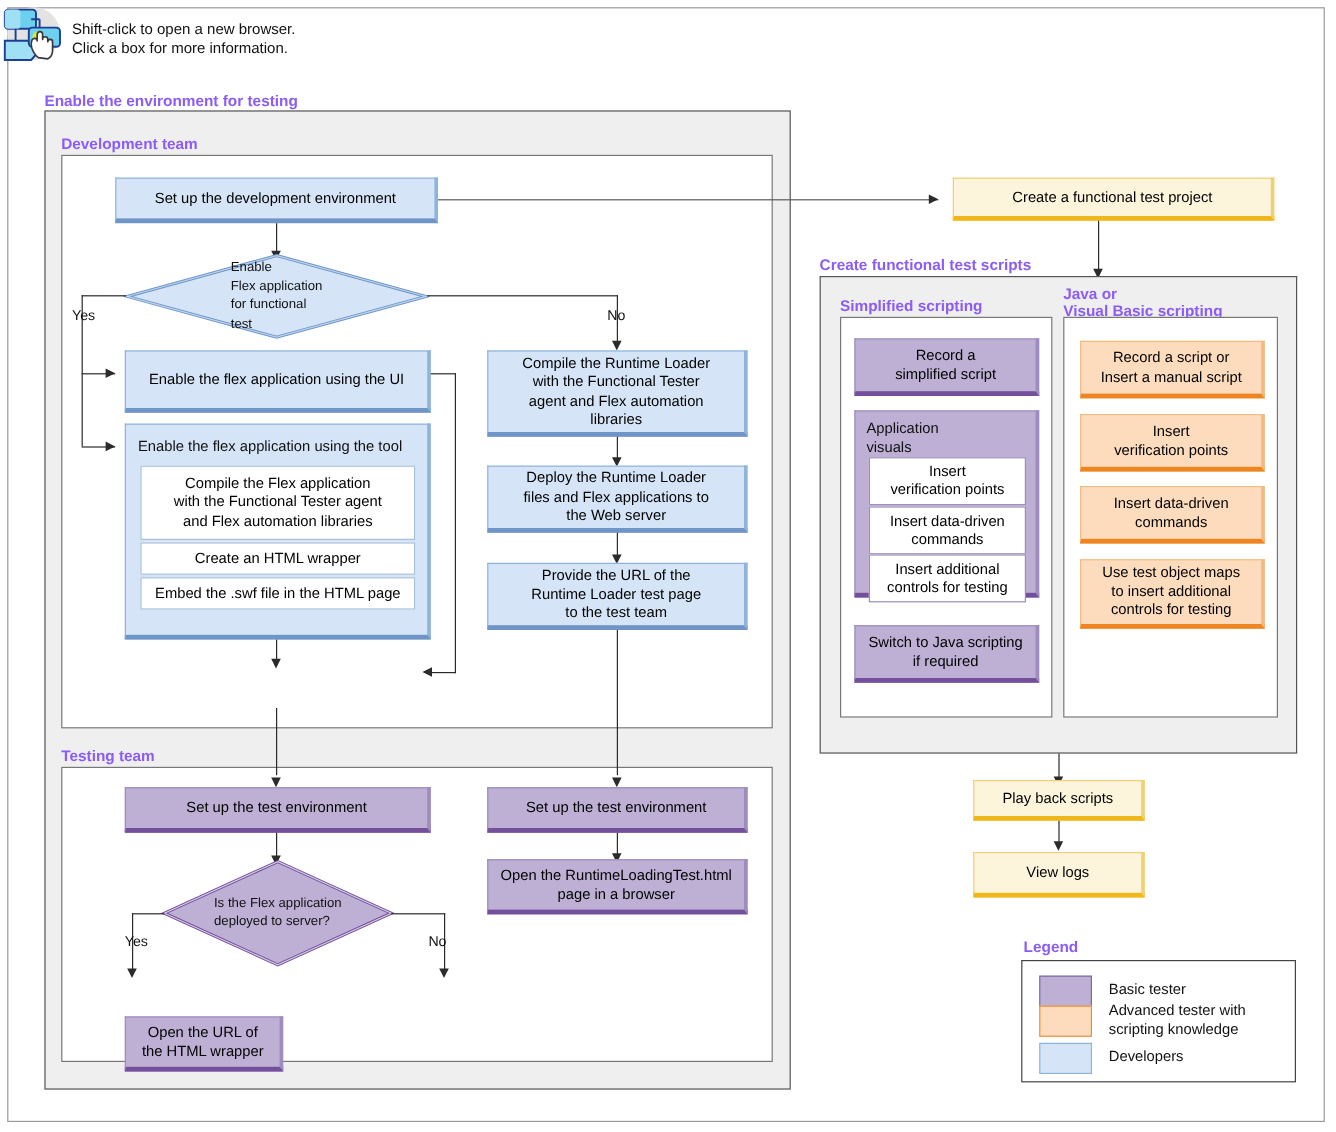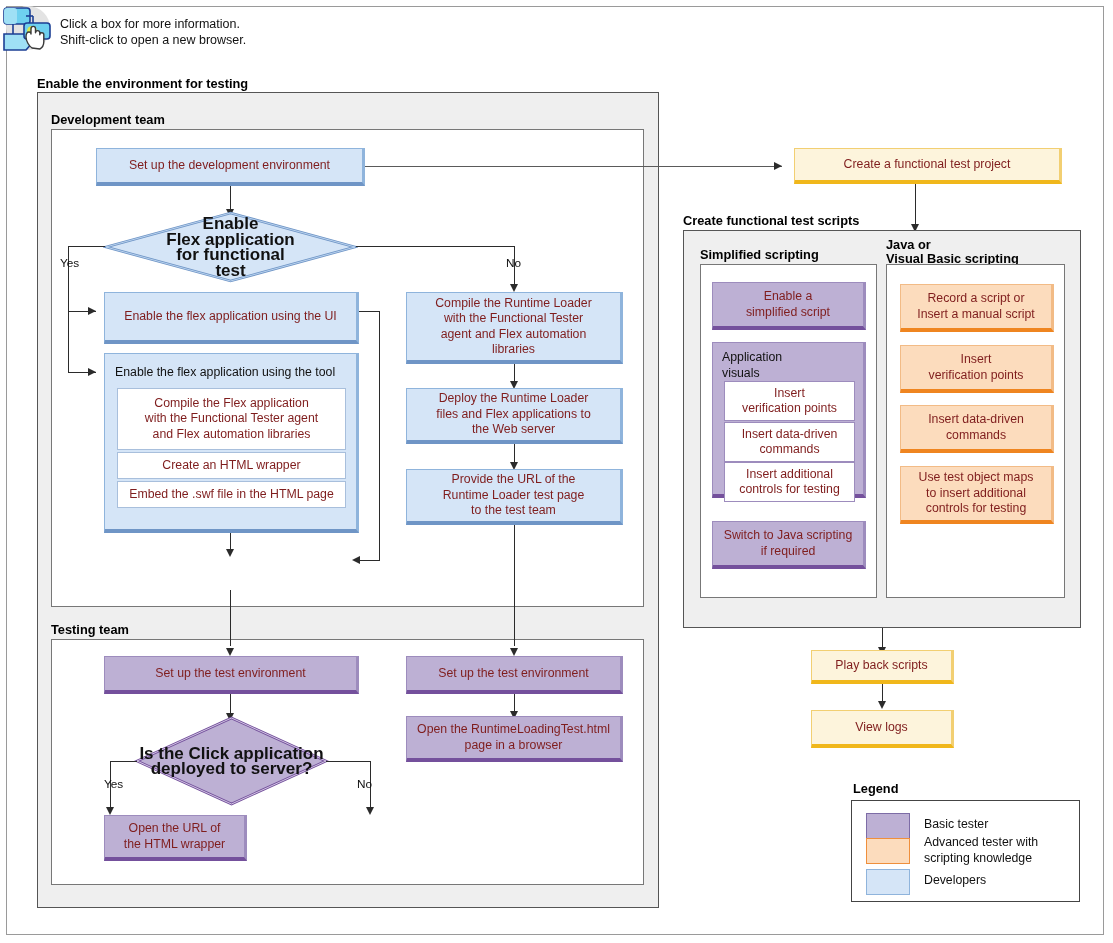--- a/index.html
+++ b/index.html
@@ -19,30 +19,30 @@
 
   
   .header-icon { position:absolute; left:2px; top:4px; width:56px; height:52px; }
   .header-note {
     position:absolute; left:60px; top:16px; width:330px;
     font-size:12.5px; line-height:16px; color:#111;
   }
 
   
   .panel-title {
-    position:absolute; font-size:12.8px; font-weight:bold; color:#000000;
+    position:absolute; font-size:12.8px; font-weight:bold; color:#8b5cf6;
     white-space:pre-line; line-height:14px;
   }
   .grey-panel { position:absolute; background:#efefef; border:1px solid #555; }
   .white-panel { position:absolute; background:#ffffff; border:1px solid #777; }
 
   
   .box {
     position:absolute; display:flex; align-items:center; justify-content:center;
-    text-align:center; font-size:12.3px; line-height:15.5px; color:#7f1d1d;
+    text-align:center; font-size:12.3px; line-height:15.5px; color:#000000;
     padding:3px 6px; white-space:pre-line;
   }
   .box.blue   { background:#d5e5f7; border:1px solid #8fb4dc;
                 border-bottom:4px solid #6f95c6; border-right:3px solid #8fb4dc; }
   .box.purple { background:#bdb0d4; border:1px solid #9d8cbd;
                 border-bottom:4px solid #74509c; border-right:3px solid #9d8cbd; }
   .box.peach  { background:#fcdcbd; border:1px solid #f2bb86;
                 border-bottom:4px solid #ef8520; border-right:3px solid #f2bb86; }
   .box.cream  { background:#fdf4dc; border:1px solid #f2cf72;
                 border-bottom:4px solid #f0b71b; border-right:3px solid #f2cf72; }
@@ -53,22 +53,22 @@
   .groupbox {
     position:absolute; display:block; text-align:left;
     font-size:12.3px; line-height:15.5px; color:#111;
   }
   .groupbox > .gtitle { position:absolute; white-space:pre-line; }
 
   
   .diamond { position:absolute; }
   .diamond .dlabel {
     position:absolute; left:0; top:0; width:100%; height:100%;
-    display:flex; align-items:center; justify-content:center; text-align:center;
-    font-size:17px; line-height:15.5px; color:#111; white-space:pre-line;font-weight:bold;
+    display:flex; align-items:center; justify-content:center; 
+    font-size:11px; line-height:15.5px; color:#111; white-space:pre-line;
   }
 
   
   .conn { position:absolute; background:#5a5a5a; }
   .conn.h { height:1.4px; }
   .conn.v { width:1.4px; }
   .conn.dark { background:#2b2b2b; }
   .arrow { position:absolute; width:0; height:0; }
   .arrow.down  { border-left:4.5px solid transparent; border-right:4.5px solid transparent; border-top:8px solid #2b2b2b; }
   .arrow.right { border-top:4.5px solid transparent; border-bottom:4.5px solid transparent; border-left:8px solid #2b2b2b; }
@@ -97,22 +97,22 @@
       <path d="M2 30 h22 l7 8 -7 8 H2 z" fill="#9fe0f5" stroke="#1c3f94" stroke-width="1.6"></path>
       <line x1="11" y1="20" x2="11" y2="30" stroke="#1c3f94" stroke-width="1.6"></line>
       <line x1="24" y1="12" x2="31" y2="12" stroke="#1c3f94" stroke-width="1.6"></line>
       <line x1="31" y1="12" x2="31" y2="20" stroke="#1c3f94" stroke-width="1.6"></line>
       <rect x="22" y="19" width="26" height="16" rx="3" fill="#6ed0ef" stroke="#1c3f94" stroke-width="1.6"></rect>
       <circle cx="30" cy="27" r="5" fill="#d8e84a"></circle>
       <path d="M30 44 c-3 -2 -6 -7 -6 -11 c0 -3 1 -5 3 -5 c1.2 0 2 1 2 2 v-5 c0 -1.6 1 -2.6 2.3 -2.6 c1.2 0 2.2 1 2.2 2.4 v4 c0-1.3 1-2.2 2.2-2.2 c1.2 0 2.1 .9 2.1 2.2 v2 c0-1.1 .9-2 2-2 c1.1 0 2 .9 2 2 v7 c0 3.5-2 6.2-4 7.2 z" fill="#ffffff" stroke="#3a3a3a" stroke-width="1.4" stroke-linejoin="round"></path>
     </svg>
   </div>
   <div class="header-note">
+    <div>Shift-click to open a new browser.</div>
     <div>Click a box for more information.</div>
-    <div>Shift-click to open a new browser.</div>
   </div>
 
   <div class="panel-title" style="left:37px; top:77px;">Enable the environment for testing</div>
   <div class="grey-panel" style="left:37px; top:92px; width:622px; height:816px;"></div>
 
   <div class="panel-title" style="left:51px; top:113px;">Development team</div>
   <div class="white-panel" style="left:51px; top:129px; width:593px; height:478px;"></div>
 
   <div class="panel-title" style="left:51px; top:623px;">Testing team</div>
   <div class="white-panel" style="left:51px; top:639px; width:593px; height:246px;"></div>
@@ -195,54 +195,54 @@
 
   <div class="box purple" style="left:104px; top:656px; width:255px; height:38px;">Set up the test environment</div>
   <div class="conn v dark" style="left:230px; top:694px; height:22px;"></div>
   <div class="arrow down" style="left:225.5px; top:713px;"></div>
 
   <div class="diamond" style="left:134px; top:716px; width:195px; height:90px;">
     <svg width="195" height="90" viewBox="0 0 195 90" style="position:absolute;left:0;top:0;">
       <polygon points="97.5,2 192,45 97.5,88 3,45" fill="#bdb0d4" stroke="#74509c" stroke-width="2.6"></polygon>
       <polygon points="97.5,2 192,45 97.5,88 3,45" fill="none" stroke="#d2c6e3" stroke-width="1"></polygon>
     </svg>
-    <div class="dlabel">Is the Click application
+    <div class="dlabel">Is the Flex application
 deployed to server?</div>
   </div>
 
   <div class="conn h dark" style="left:110px; top:761px; width:27px;"></div>
   <div class="conn v dark" style="left:110px; top:761px; height:48px;"></div>
   <div class="edge-label" style="left:104px; top:777px;">Yes</div>
   <div class="arrow down" style="left:106px; top:807px;"></div>
 
   <div class="conn h dark" style="left:326px; top:761px; width:45px;"></div>
   <div class="conn v dark" style="left:370px; top:761px; height:48px;"></div>
   <div class="edge-label" style="left:357px; top:777px;">No</div>
   <div class="arrow down" style="left:366px; top:807px;"></div>
 
-  <div class="box purple" style="left:104px; top:815px; width:143px; height:46px;">Open the URL of
+  <div class="box purple" style="left:104px; top:847px; width:132px; height:46px;">Open the URL of
 the HTML wrapper</div>
 
   <div class="box purple" style="left:406px; top:656px; width:217px; height:38px;">Set up the test environment</div>
   <div class="conn v dark" style="left:514px; top:694px; height:20px;"></div>
   <div class="arrow down" style="left:509.5px; top:711px;"></div>
   <div class="box purple" style="left:406px; top:716px; width:217px; height:46px;">Open the RuntimeLoadingTest.html
 page in a browser</div>
 
   <div class="box cream" style="left:782px; top:148px; width:268px; height:36px;margin-left:12px;">Create a functional test project</div>
   <div class="conn v dark" style="left:915px; top:184px; height:43px;"></div>
   <div class="arrow down" style="left:910.5px; top:224px;"></div>
 
   <div class="panel-title" style="left:683px; top:214px;">Create functional test scripts</div>
   <div class="grey-panel" style="left:683px; top:230px; width:398px; height:398px;"></div>
 
   <div class="panel-title" style="left:700px; top:248px;">Simplified scripting</div>
   <div class="white-panel" style="left:700px; top:264px; width:177px; height:334px;"></div>
 
-  <div class="box purple" style="left:712px; top:282px; width:154px; height:48px;">Enable a
+  <div class="box purple" style="left:712px; top:282px; width:154px; height:48px;">Record a
 simplified script</div>
 
   <div class="box purple groupbox" style="left:712px; top:342px; width:154px; height:156px;">
     <div class="gtitle" style="left:9px; top:7px;">Application
 visuals</div>
   </div>
   <div class="box white-inner" style="left:724px; top:381px; width:131px; height:40px;">Insert
 verification points</div>
   <div class="box white-inner" style="left:724px; top:422px; width:131px; height:40px;">Insert data-driven
 commands</div>

